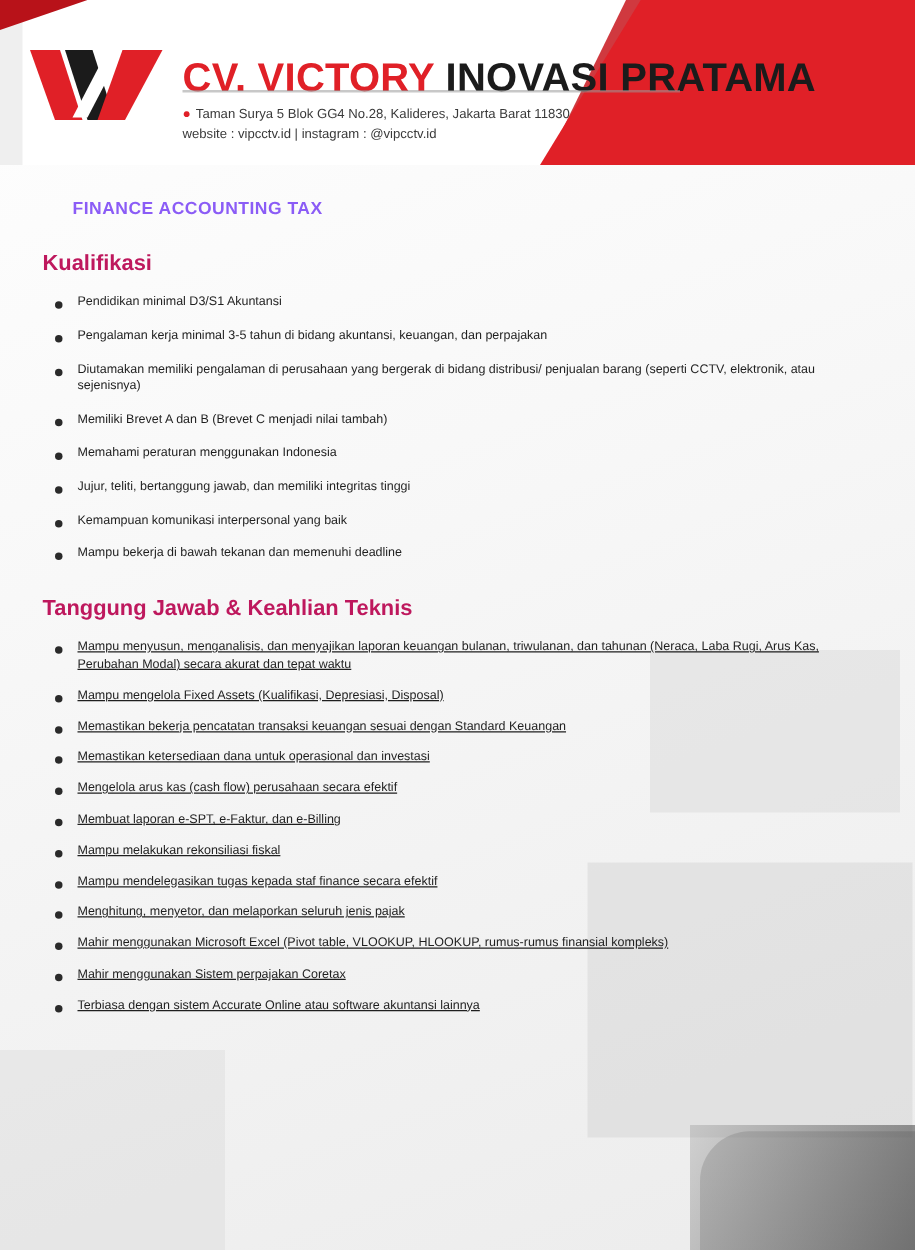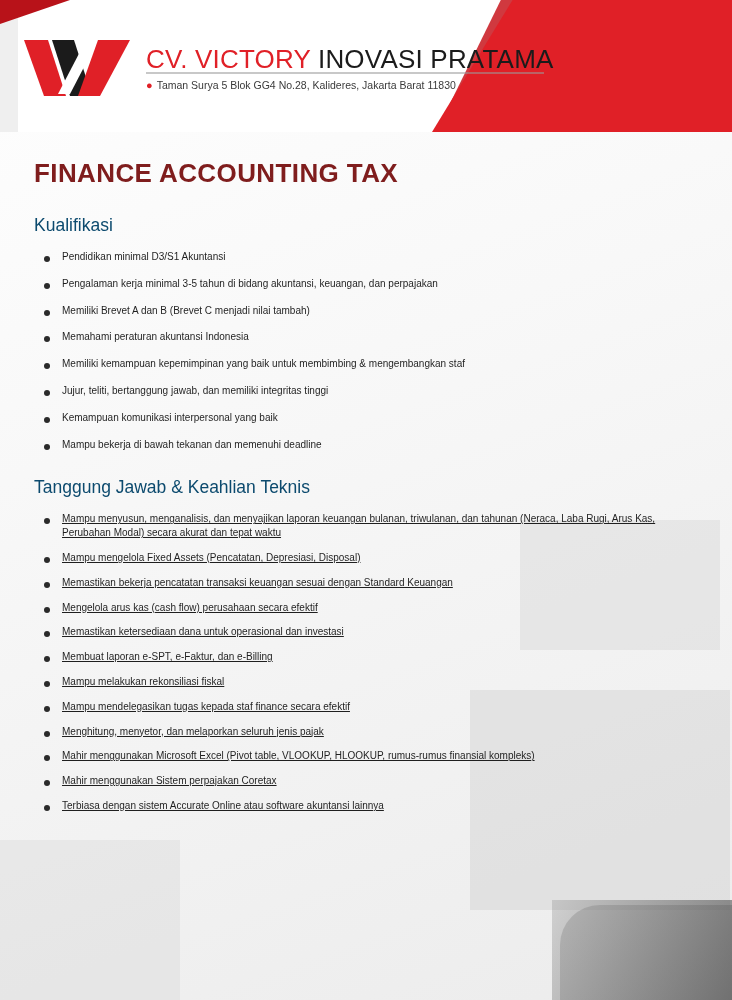--- a/index.html
+++ b/index.html
@@ -125,22 +125,22 @@
     z-index: 5;
   }
 
   .company {
     position: absolute;
     left: 146px;
     top: 44px;
     z-index: 5;
   }
   .company .name {
-    font-size: 26px;
-    font-weight: normal;
+    font-size: 32px;
+    font-weight: bold;
     letter-spacing: .2px;
     color: #1b1b1b;
     white-space: nowrap;
   }
   .company .name .red { color: #e02027; }
   .company .addr,
   .company .web {
     font-size: 10.5px;
     color: #3a3a3a;
     margin-top: 4px;
@@ -161,31 +161,32 @@
   }
 
   
   .content {
     position: relative;
     z-index: 3;
     padding: 26px 34px 0 34px;
   }
 
   .job-title {
-    font-size: 26px;
-    font-weight: bold;
-    color: #7f1d1d;
+    font-size: 14px;
+    font-weight: bold;
+    color: #8b5cf6;
     letter-spacing: .4px;
     margin-bottom: 26px;
+    margin-left: 24px;
   }
 
   .section-title {
     font-size: 17.5px;
-    font-weight: normal;
-    color: #0c4a6e;
+    font-weight: bold;
+    color: #be185d;
     margin: 0 0 14px 0;
   }
   .section-title.second { margin-top: 26px; }
 
   ul.bullets {
     list-style: none;
     margin: 0 0 0 4px;
     padding: 0;
   }
   ul.bullets li {
@@ -245,48 +246,49 @@
       <polygon points="76,2 108,2 78,58 56,58" fill="#e02027"></polygon>
       <polygon points="62,6 74,6 48,56 36,56" fill="#ffffff"></polygon>
     </svg>
 
     <div class="company">
       <div class="name"><span class="red">CV. VICTORY</span><span> INOVASI PRATAMA</span></div>
       <div class="addr">
         <span class="pin">●</span>
         <span>Taman Surya 5 Blok GG4 No.28, Kalideres, Jakarta Barat 11830</span>
       </div>
+      <div class="web">website : vipcctv.id | instagram : @vipcctv.id</div>
     </div>
     <div class="hdr-rule"></div>
 
   </div>
 
   <div class="content">
 
     <div class="job-title">FINANCE ACCOUNTING TAX</div>
 
     <div class="section-title">Kualifikasi</div>
     <ul class="bullets">
       <li>Pendidikan minimal D3/S1 Akuntansi</li>
       <li>Pengalaman kerja minimal 3-5 tahun di bidang akuntansi, keuangan, dan perpajakan</li>
+      <li>Diutamakan memiliki pengalaman di perusahaan yang bergerak di bidang distribusi/ penjualan barang (seperti CCTV, elektronik, atau sejenisnya)</li>
       <li>Memiliki Brevet A dan B (Brevet C menjadi nilai tambah)</li>
-      <li>Memahami peraturan akuntansi Indonesia</li>
-      <li>Memiliki kemampuan kepemimpinan yang baik untuk membimbing &amp; mengembangkan staf</li>
+      <li>Memahami peraturan menggunakan Indonesia</li>
       <li>Jujur, teliti, bertanggung jawab, dan memiliki integritas tinggi</li>
       <li>Kemampuan komunikasi interpersonal yang baik</li>
       <li>Mampu bekerja di bawah tekanan dan memenuhi deadline</li>
     </ul>
 
     <div class="section-title second">Tanggung Jawab &amp; Keahlian Teknis</div>
     <ul class="bullets tight">
       <li>Mampu menyusun, menganalisis, dan menyajikan laporan keuangan bulanan, triwulanan, dan tahunan (Neraca, Laba Rugi, Arus Kas, Perubahan Modal) secara akurat dan tepat waktu</li>
-      <li>Mampu mengelola Fixed Assets (Pencatatan, Depresiasi, Disposal)</li>
+      <li>Mampu mengelola Fixed Assets (Kualifikasi, Depresiasi, Disposal)</li>
       <li>Memastikan bekerja pencatatan transaksi keuangan sesuai dengan Standard Keuangan</li>
+      <li>Memastikan ketersediaan dana untuk operasional dan investasi</li>
       <li>Mengelola arus kas (cash flow) perusahaan secara efektif</li>
-      <li>Memastikan ketersediaan dana untuk operasional dan investasi</li>
       <li>Membuat laporan e-SPT, e-Faktur, dan e-Billing</li>
       <li>Mampu melakukan rekonsiliasi fiskal</li>
       <li>Mampu mendelegasikan tugas kepada staf finance secara efektif</li>
       <li>Menghitung, menyetor, dan melaporkan seluruh jenis pajak</li>
       <li>Mahir menggunakan Microsoft Excel (Pivot table, VLOOKUP, HLOOKUP, rumus-rumus finansial kompleks)</li>
       <li>Mahir menggunakan Sistem perpajakan Coretax</li>
       <li>Terbiasa dengan sistem Accurate Online atau software akuntansi lainnya</li>
     </ul>
 
   </div>

